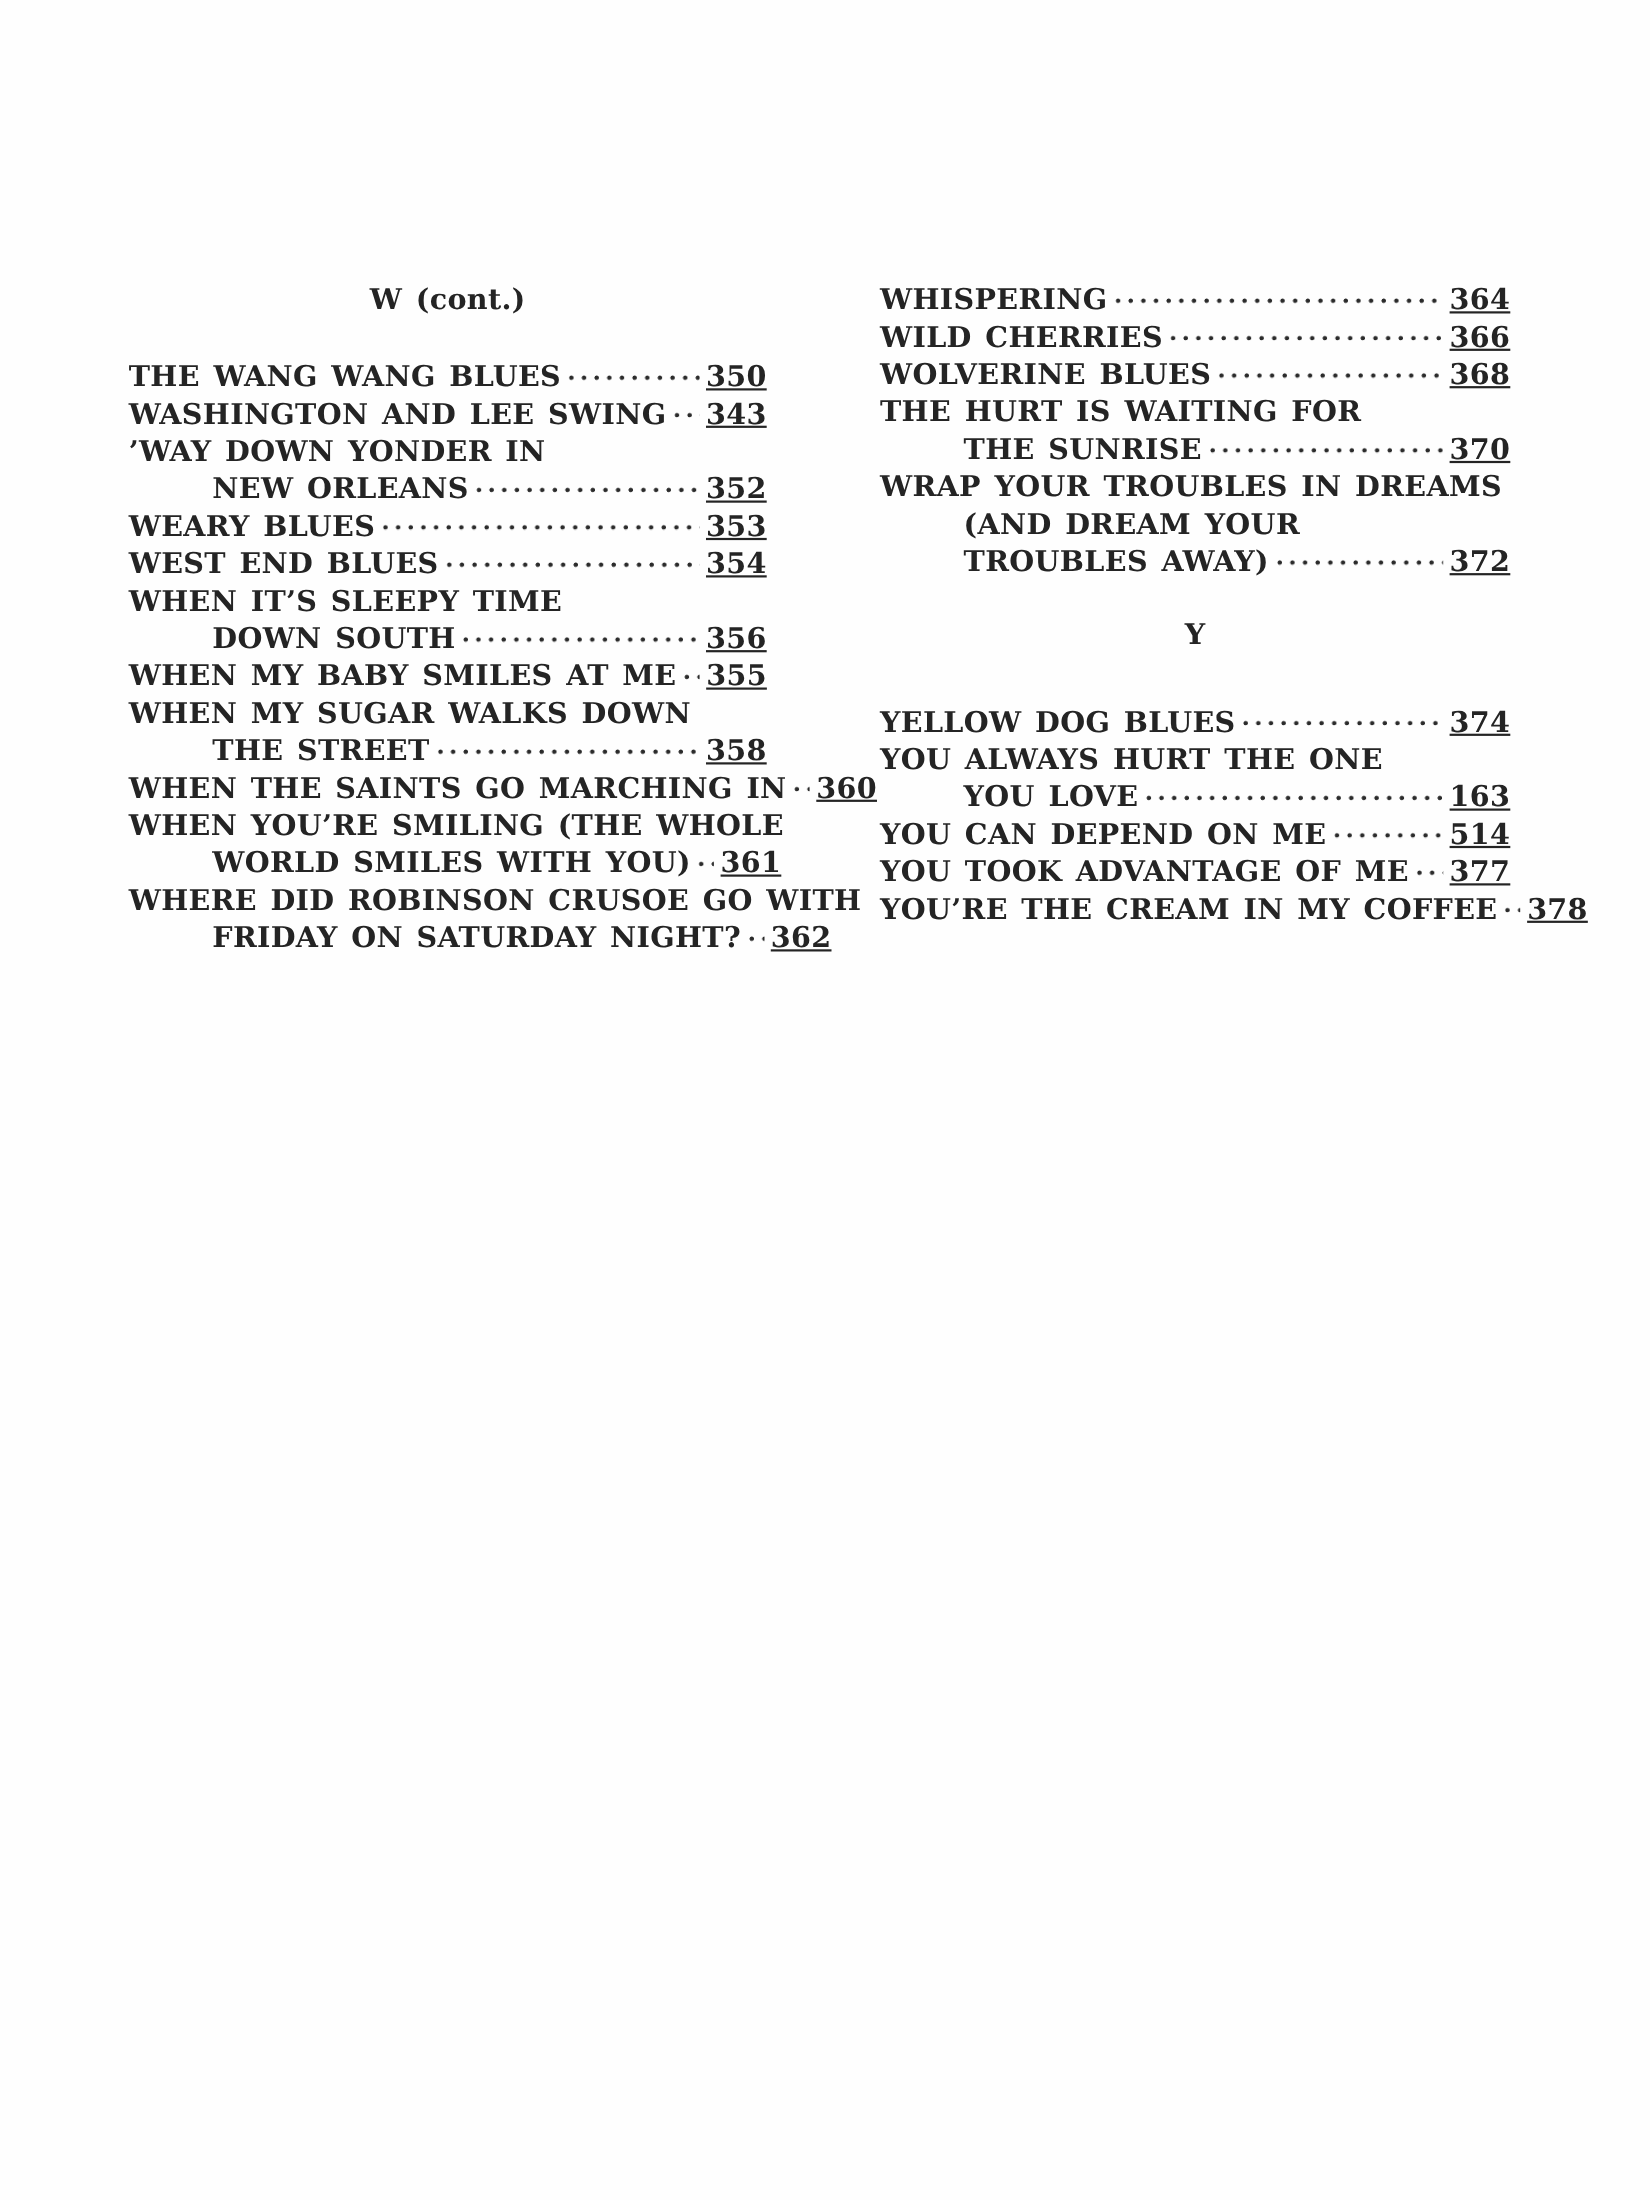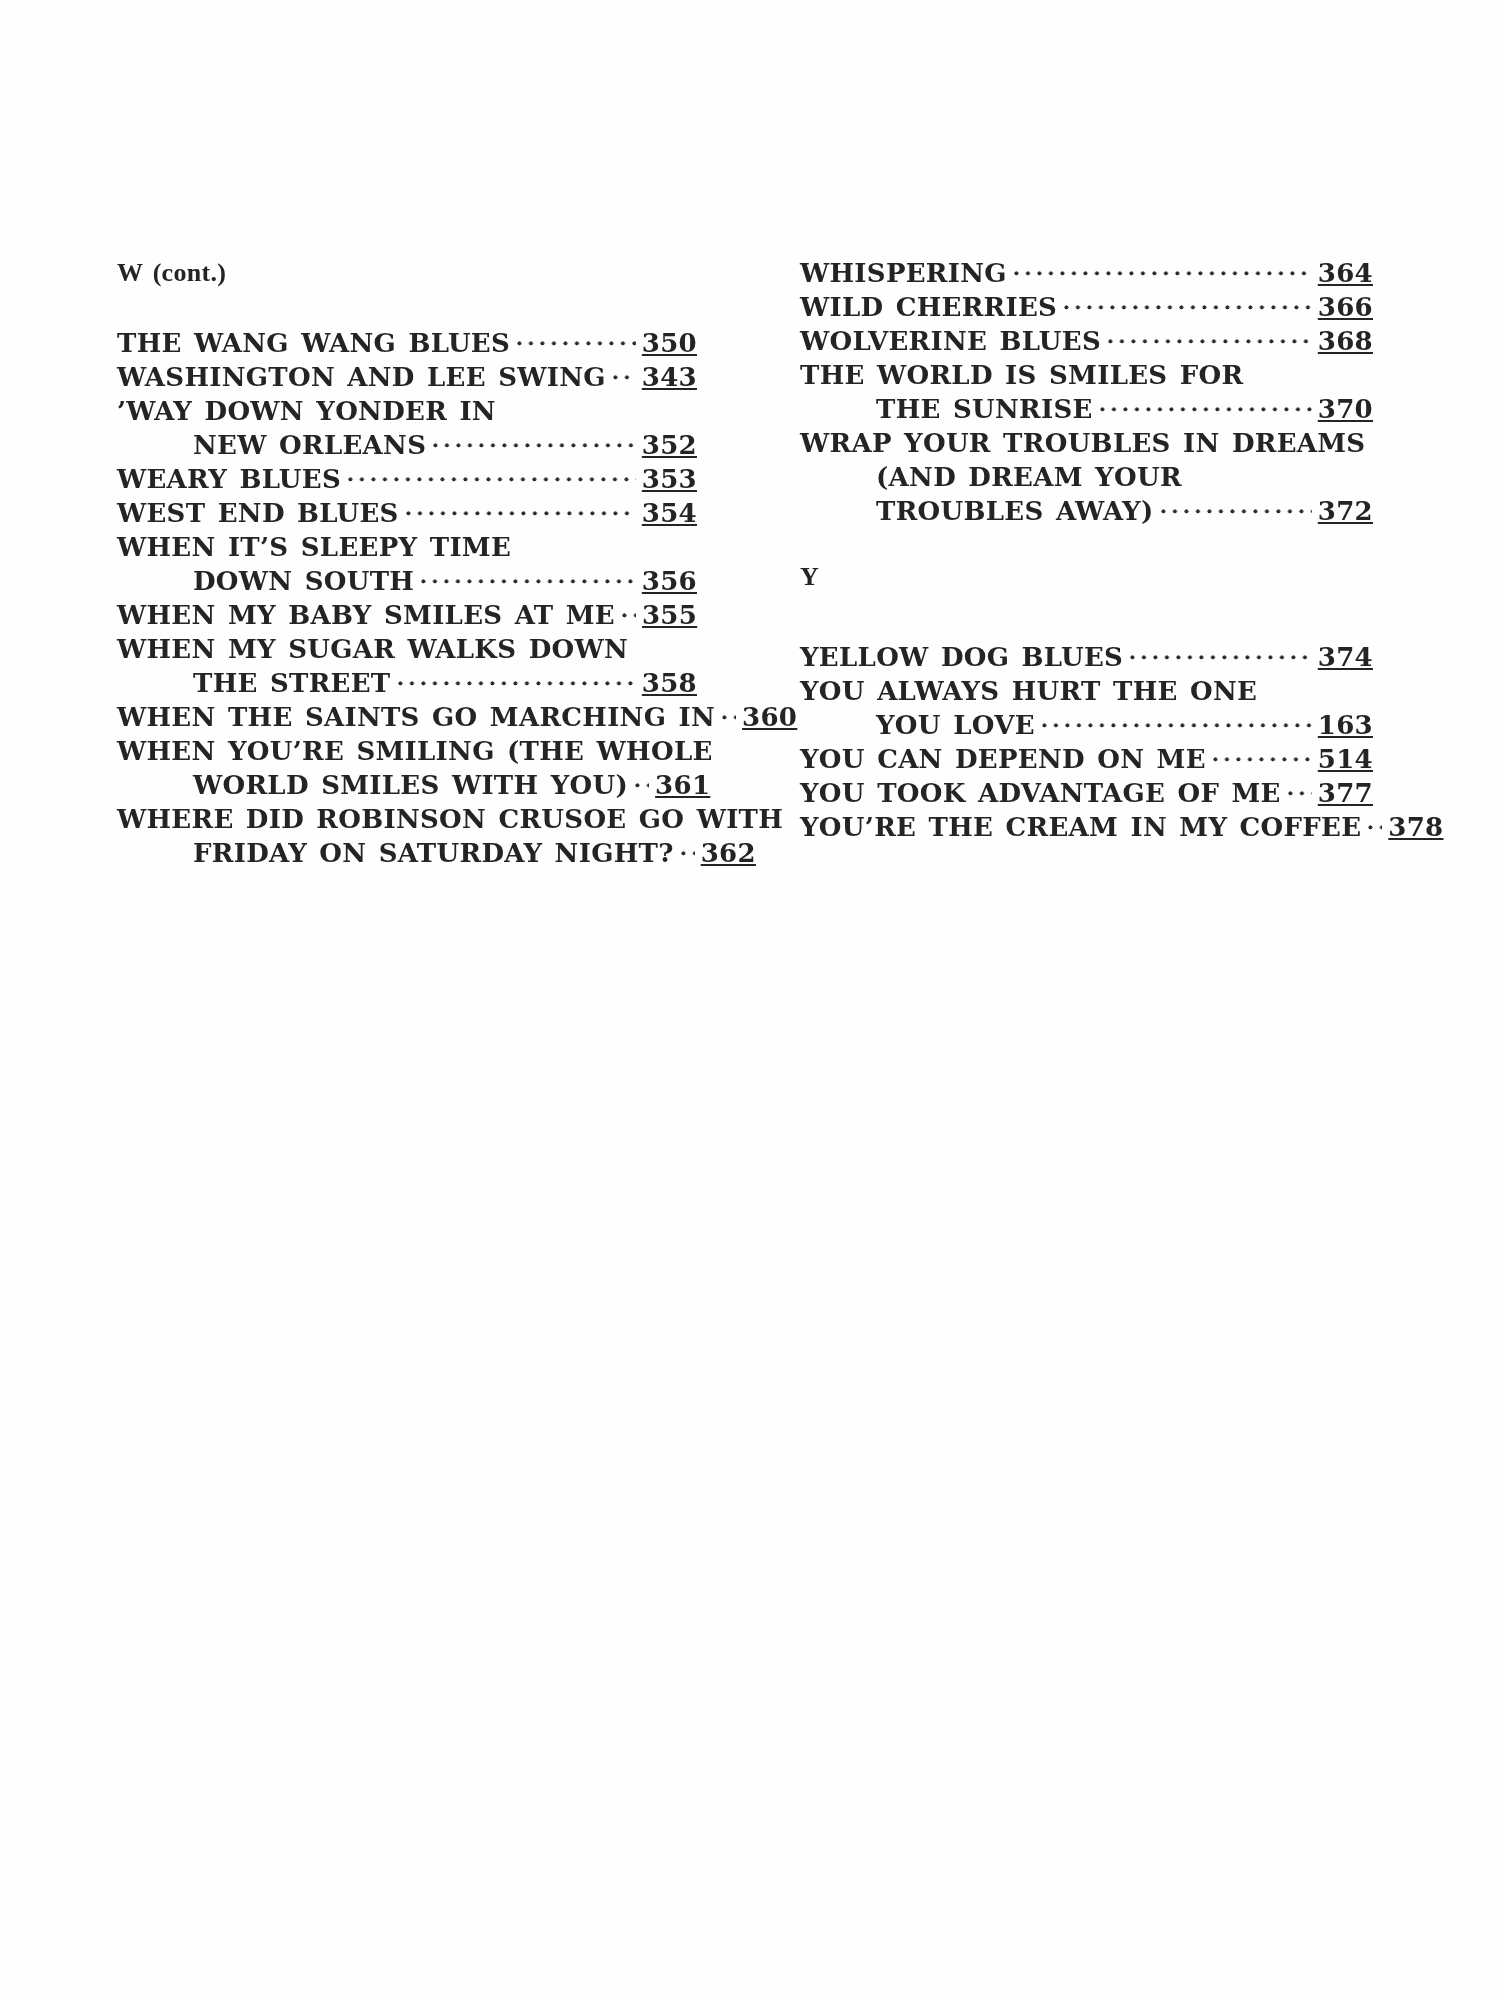--- a/index.html
+++ b/index.html
@@ -30,23 +30,22 @@
     font-size: 26px;
     line-height: 34px;
     font-weight: bold;
     letter-spacing: 0.3px;
     word-spacing: 3px;
   }
   .col-left  { width: 580px; margin-right: 103px; }
   .col-right { width: 573px; }
 
   .heading {
-    text-align: left;
+    text-align: center;
     white-space: nowrap;
-    font-family: Liberation Serif, serif;
   }
   .heading-top { margin-bottom: 36px; }
   .heading-mid { margin-top: 32px; margin-bottom: 46px; }
 
   .line {
     display: flex;
     align-items: center;
     white-space: nowrap;
   }
   .line.indent { padding-left: 76px; }
@@ -154,21 +153,21 @@
           <span class="title">WILD CHERRIES</span>
           <span class="leader"></span>
           <span class="pageno">366</span>
         </div>
         <div class="line">
           <span class="title">WOLVERINE BLUES</span>
           <span class="leader"></span>
           <span class="pageno">368</span>
         </div>
         <div class="line">
-          <span class="title">THE WORLD IS SMILES FOR</span>
+          <span class="title">THE HURT IS WAITING FOR</span>
         </div>
         <div class="line indent">
           <span class="title">THE SUNRISE</span>
           <span class="leader"></span>
           <span class="pageno">370</span>
         </div>
         <div class="line">
           <span class="title">WRAP YOUR TROUBLES IN DREAMS</span>
         </div>
         <div class="line indent">

